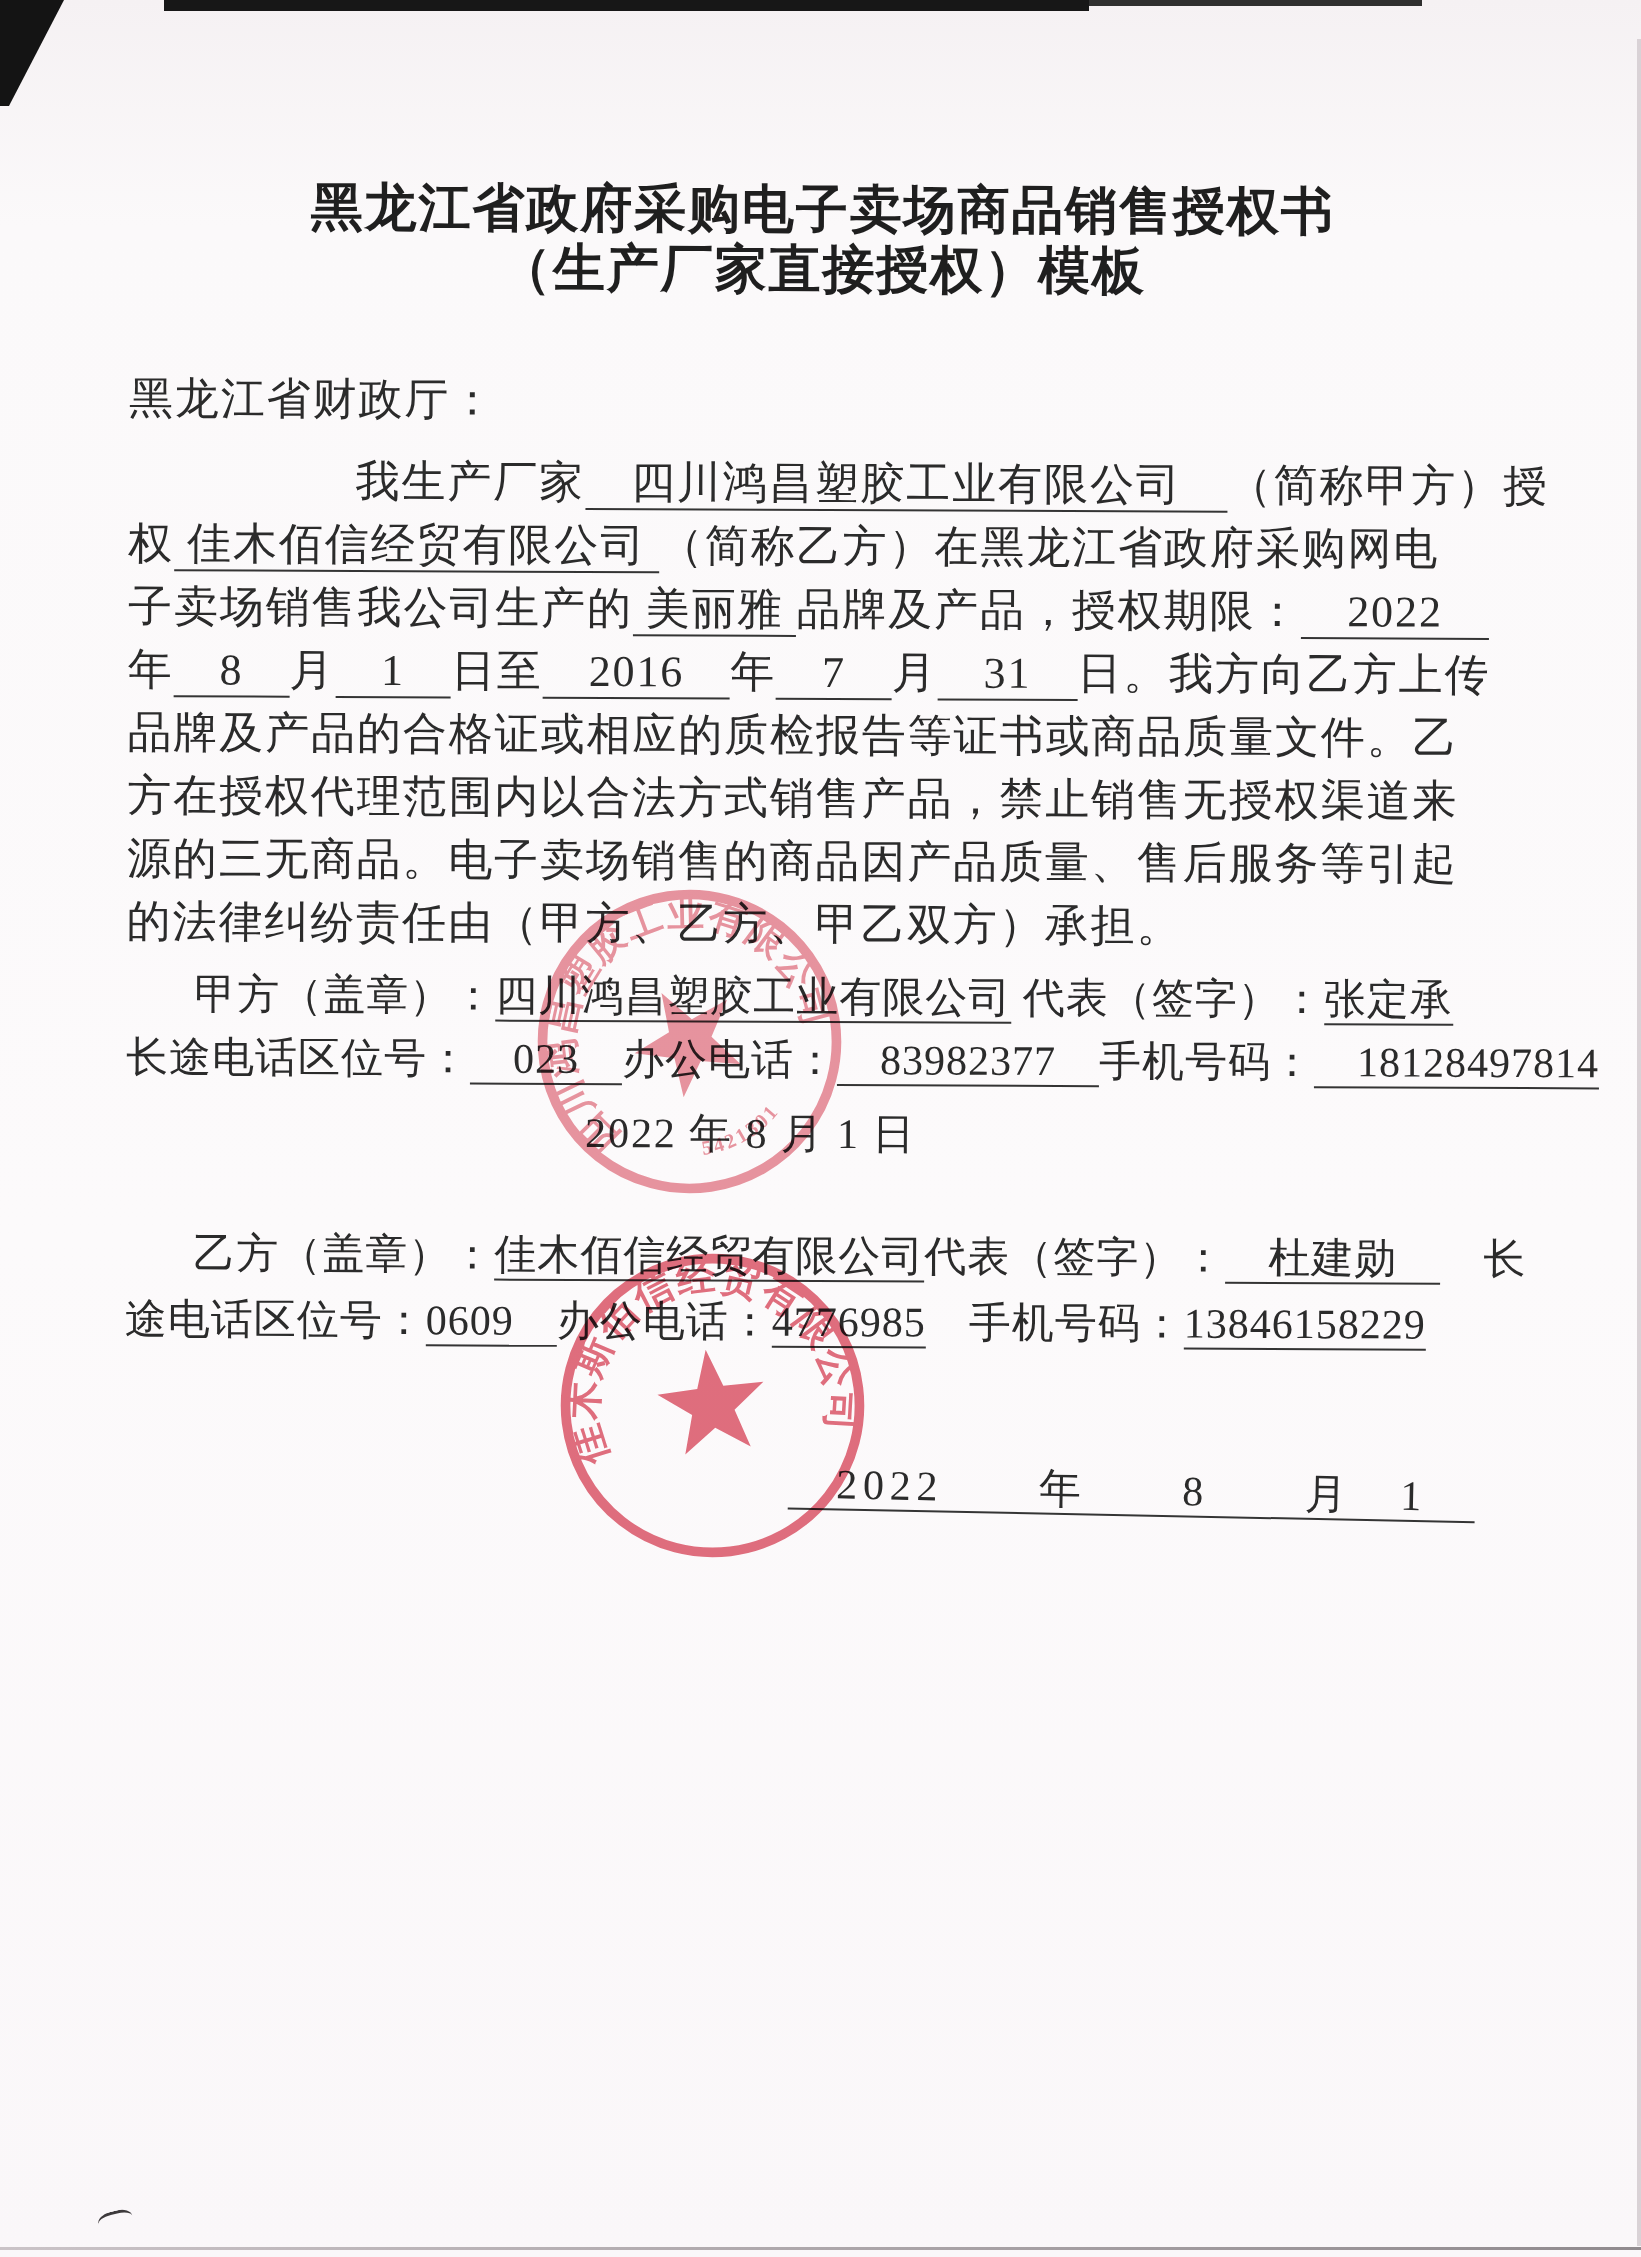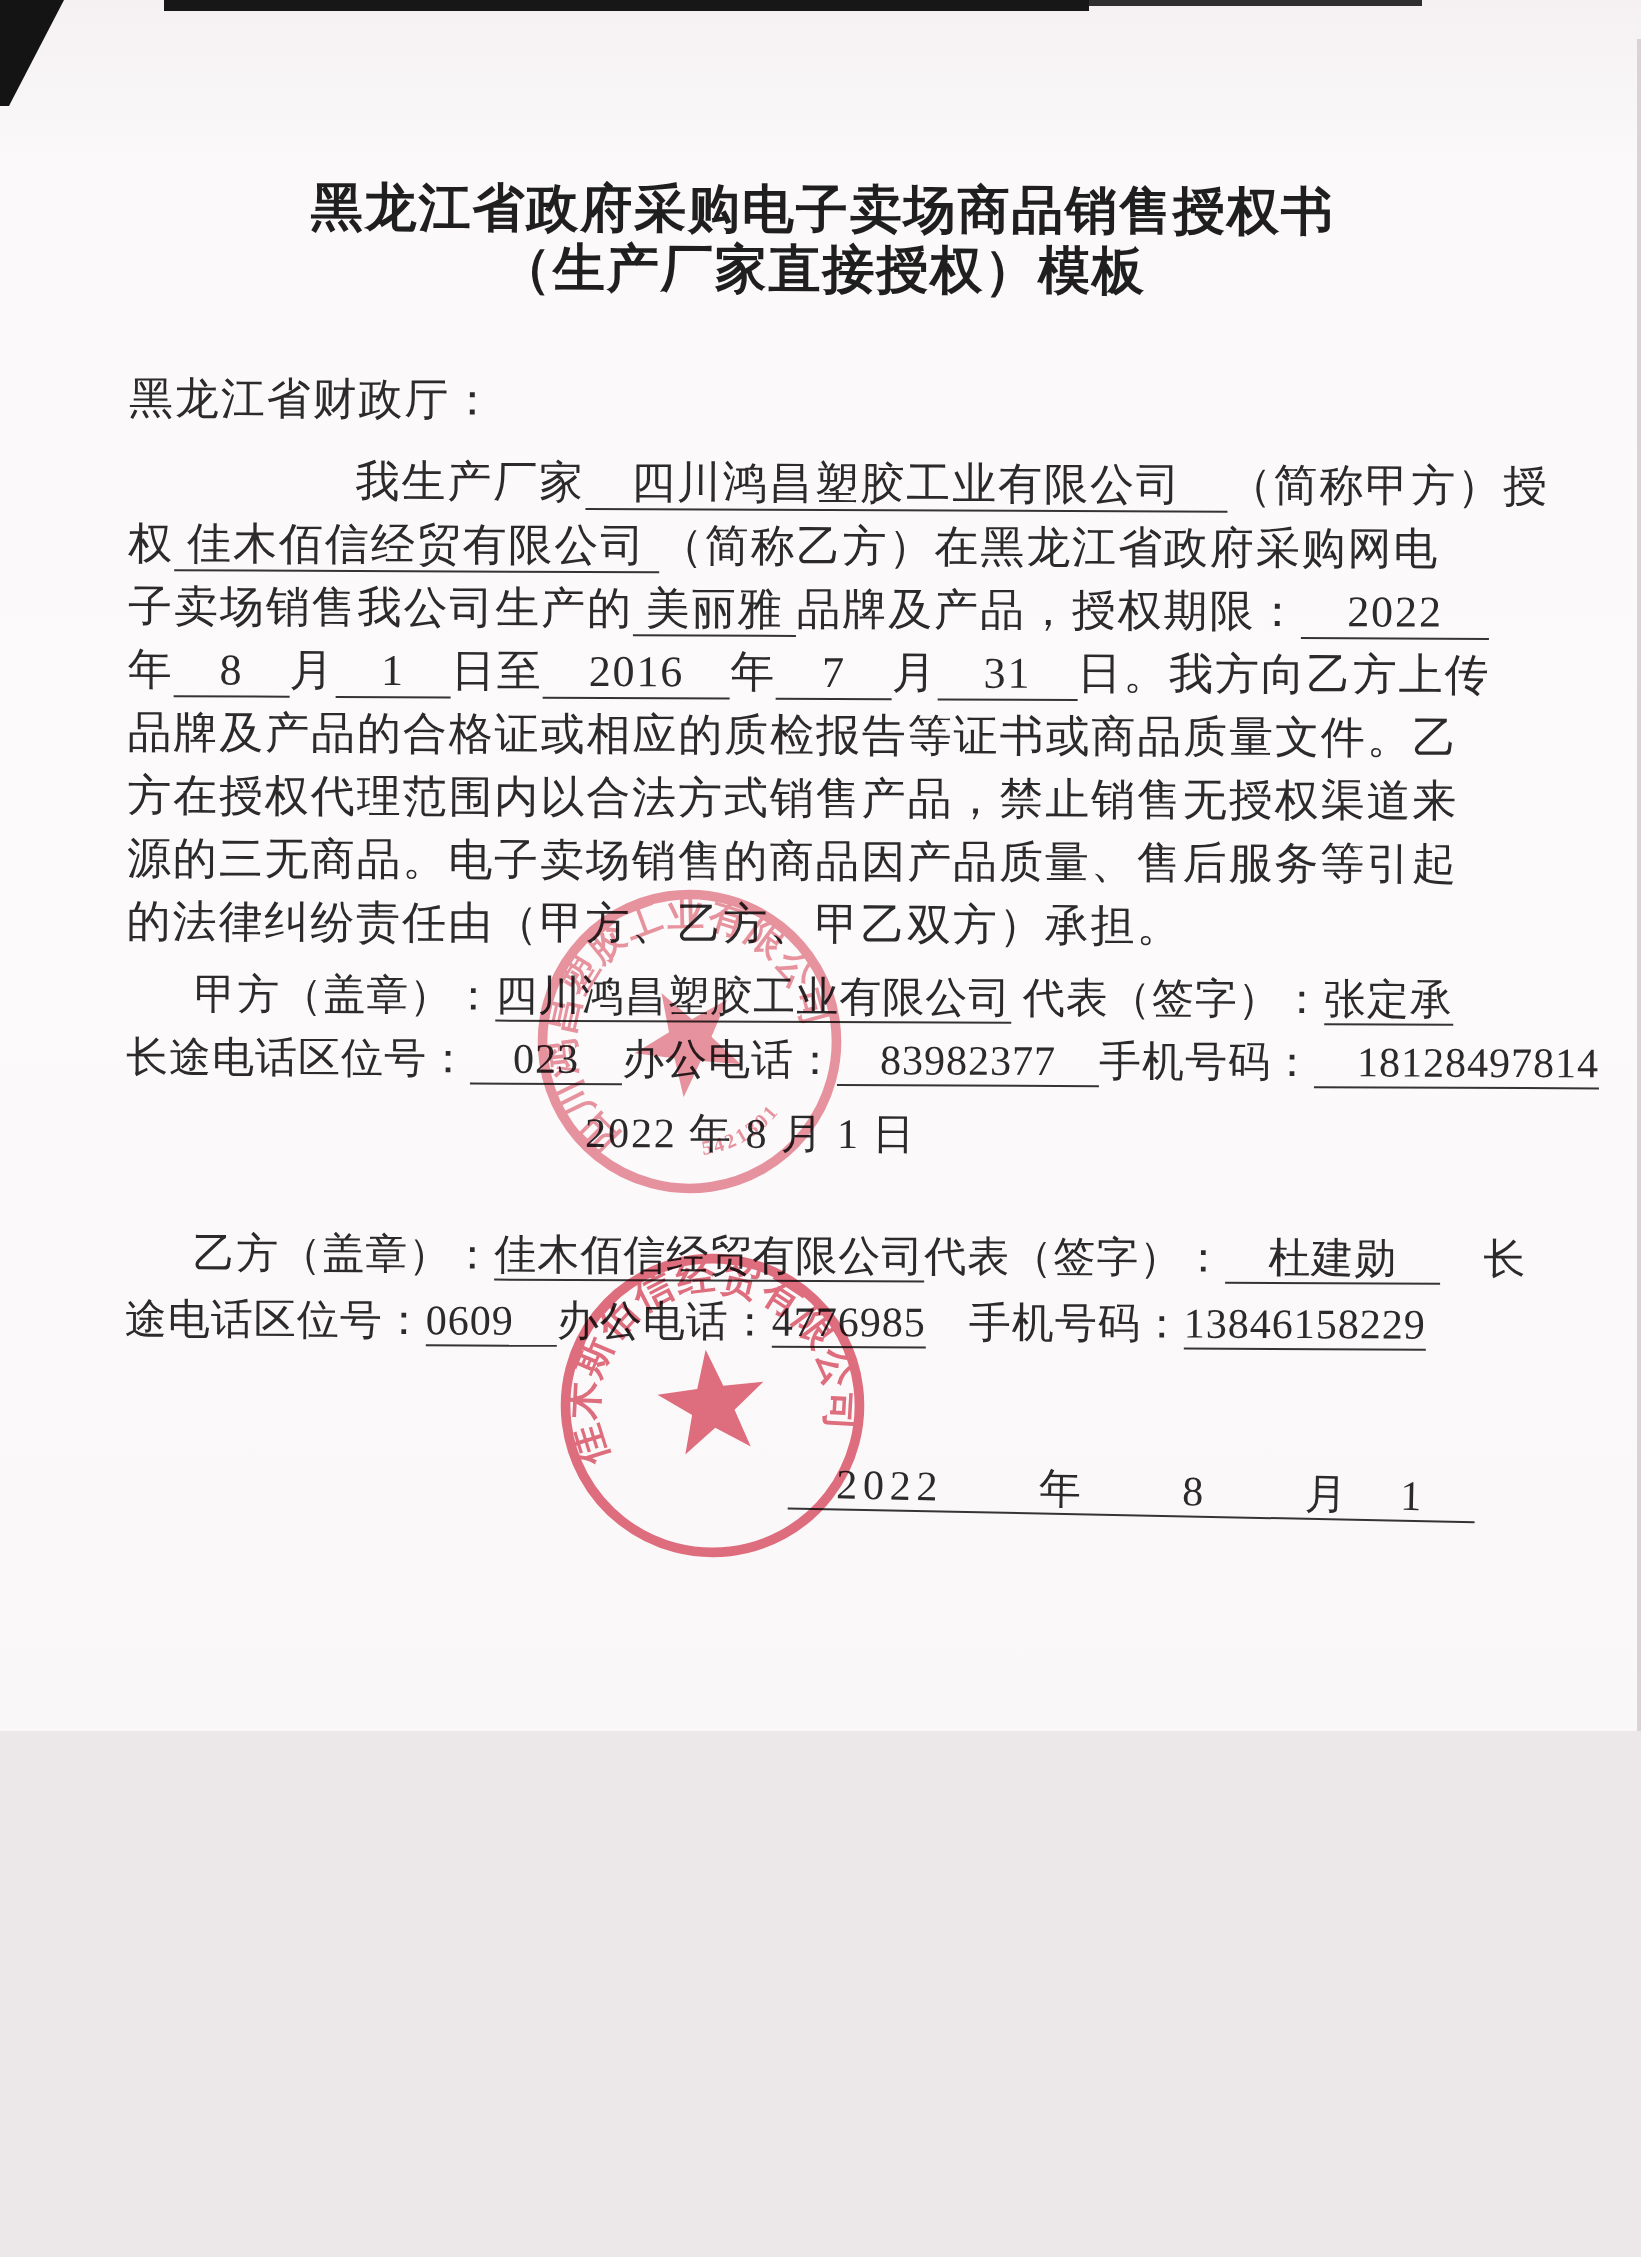--- a/index.html
+++ b/index.html
@@ -2,21 +2,21 @@
 <html><head>
 <meta charset="utf-8">
 <style>
   html,body { margin:0; padding:0; }
   body {
     width:1641px; height:2257px;
     font-family:"Liberation Serif","DejaVu Serif",serif;
     background:#ece8ea;
   }
   .page {
-    position:relative; width:1641px; height:1731px; overflow:hidden;
+    position:relative; width:1641px; height:2257px; overflow:hidden;
     background:linear-gradient(180deg,#f5f1f3 0%,#fbf9fa 10%,#fcfafb 55%,#faf7f9 100%);
     color:#2b2b2b;
   }
   
   .art-top-main   { position:absolute; left:164px; top:0; width:925px; height:10.6px; background:#171717; }
   .art-top-right  { position:absolute; left:1089px; top:0; width:333px; height:5.8px; background:#2f2f2f; }
   .art-corner     { position:absolute; left:0; top:0; width:64px; height:106px; background:#141414;
                     clip-path:polygon(0 0,100% 0,14% 100%,0 100%); }
   .art-right-edge { position:absolute; right:0; top:39px; width:3.9px; height:2207px; background:#d9d2d6; }
   .art-bottom-edge{ position:absolute; left:0; top:2247px; width:100%; height:2.9px;

